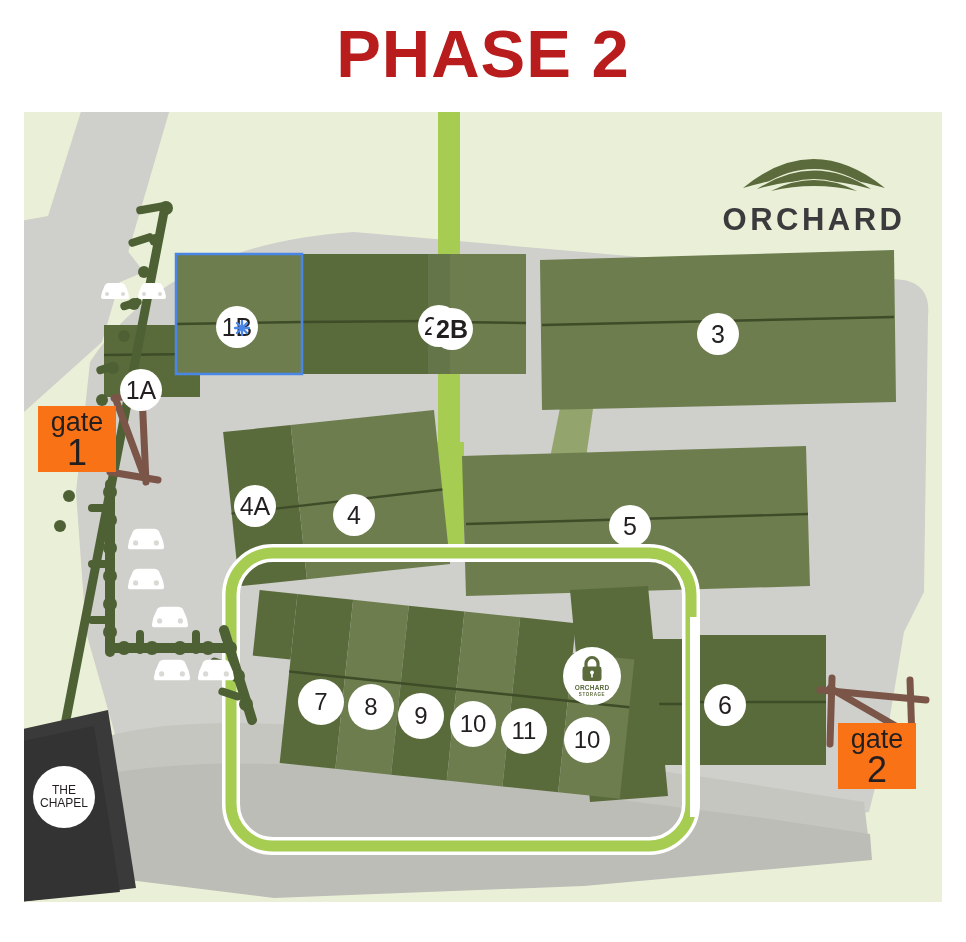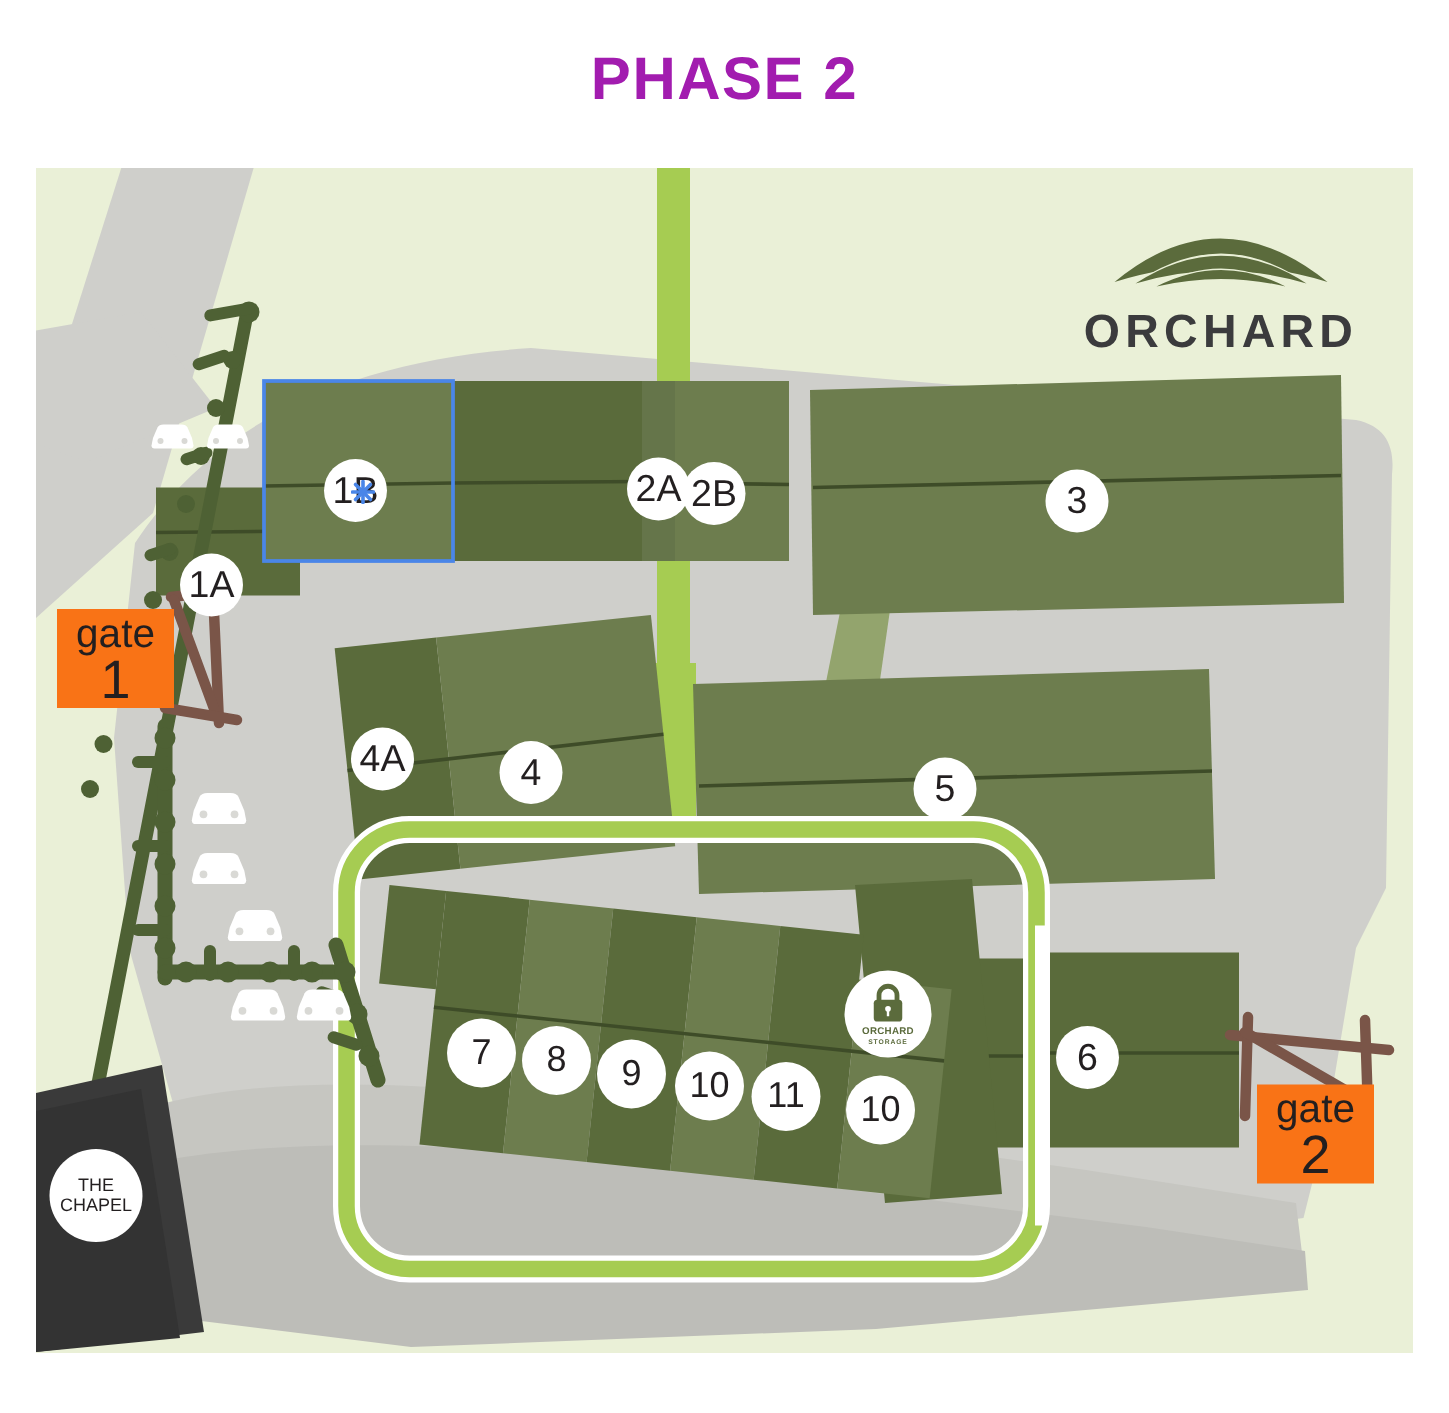--- a/index.html
+++ b/index.html
@@ -22,24 +22,24 @@
     position: absolute;
     left: 0; top: 0;
     width: 966px;
     height: 112px;
     display: flex;
     align-items: center;
     justify-content: center;
     background: #ffffff;
   }
   #phase-title {
-    font-size: 40px;
+    font-size: 67px;
     font-weight: bold;
     letter-spacing: 1px;
-    color: #a21caf;
+    color: #b91c1c;
     line-height: 1;
     margin: 0;
     padding-bottom: 6px;
   }
 
   
   #map-canvas {
     position: absolute;
     left: 24px; top: 112px;
     width: 918px;
@@ -343,21 +343,21 @@
 
     <div class="plot-pin pin-sm" style="left:117px;top:241px;margin-top:16px;">
         <span>1A</span>
       </div>
     <div class="plot-pin pin-sm" style="left:213px;top:215px;">
         <span>1B</span>
       </div>
     <div class="plot-pin pin-sm" style="left:348px;top:214px;margin-left:46px;">
         <span>2A</span>
       </div>
-    <div class="plot-pin pin-sm" style="left:452px;top:217px;">
+    <div class="plot-pin pin-sm" style="left:428px;top:217px;font-weight:bold;">
         <span>2B</span>
       </div>
     <div class="plot-pin pin-sm" style="left:694px;top:222px;">
         <span>3</span>
       </div>
     <div class="plot-pin pin-sm" style="left:231px;top:394px;">
         <span>4A</span>
       </div>
     <div class="plot-pin pin-sm" style="left:330px;top:403px;">
         <span>4</span>

